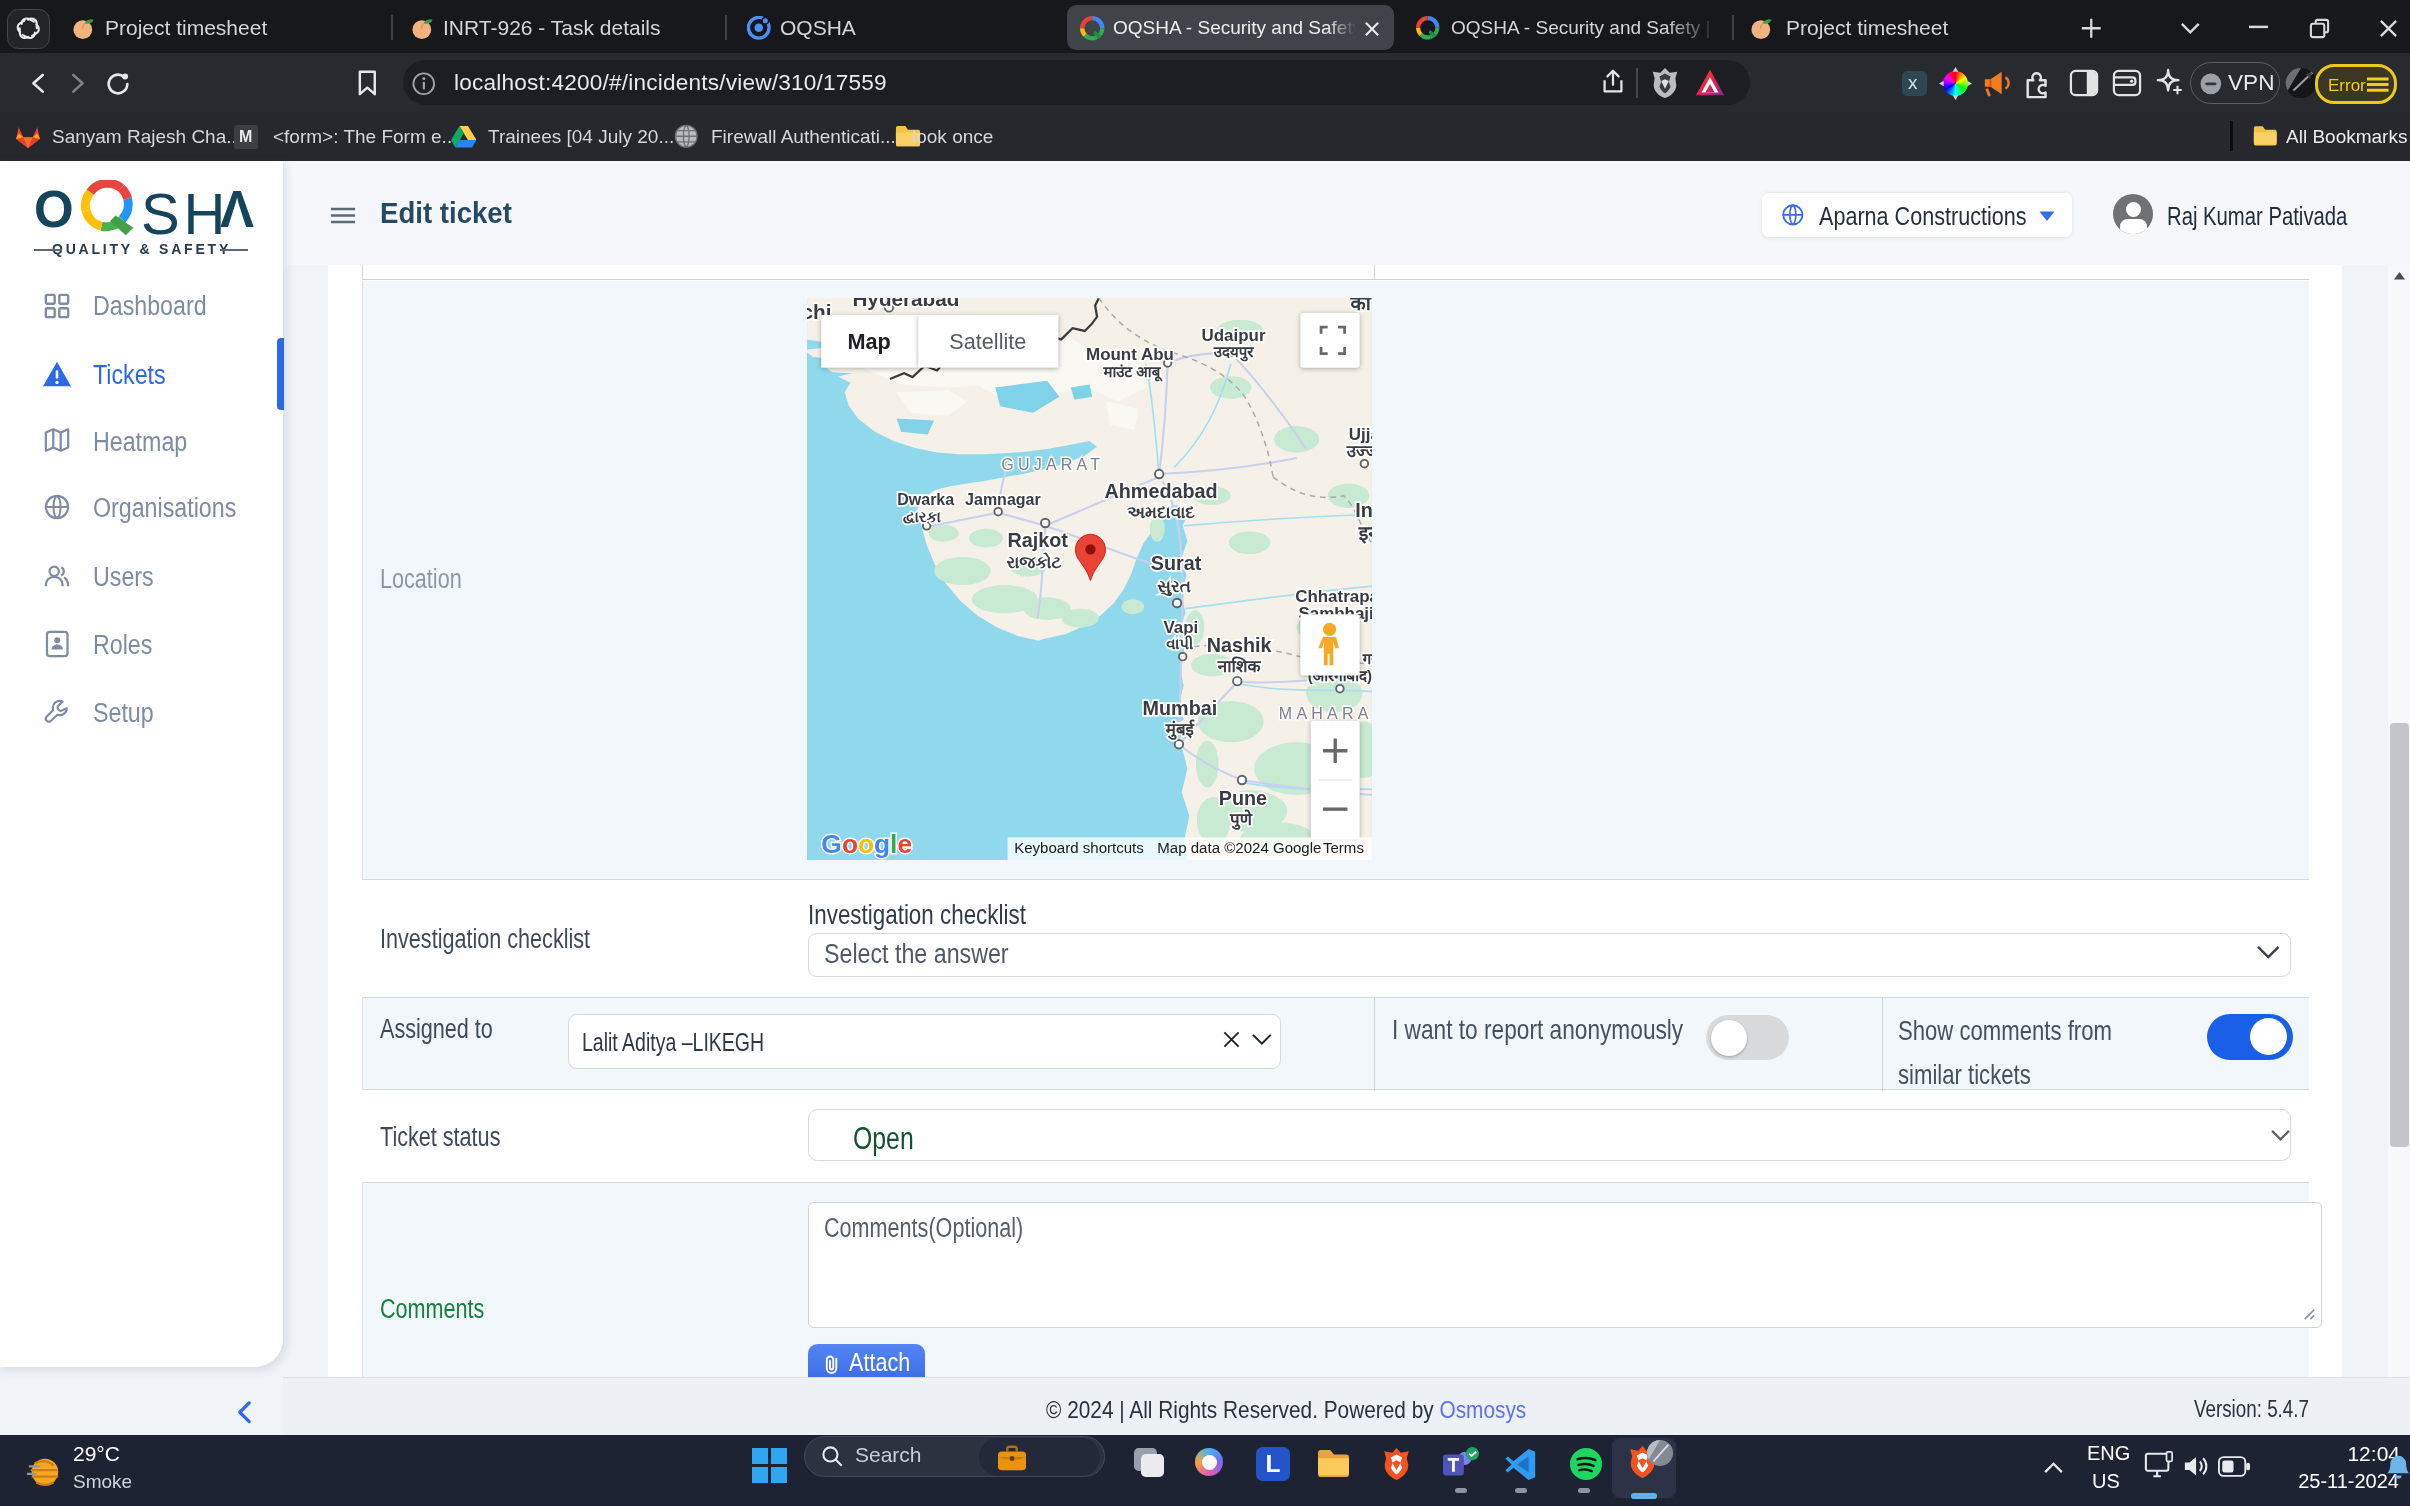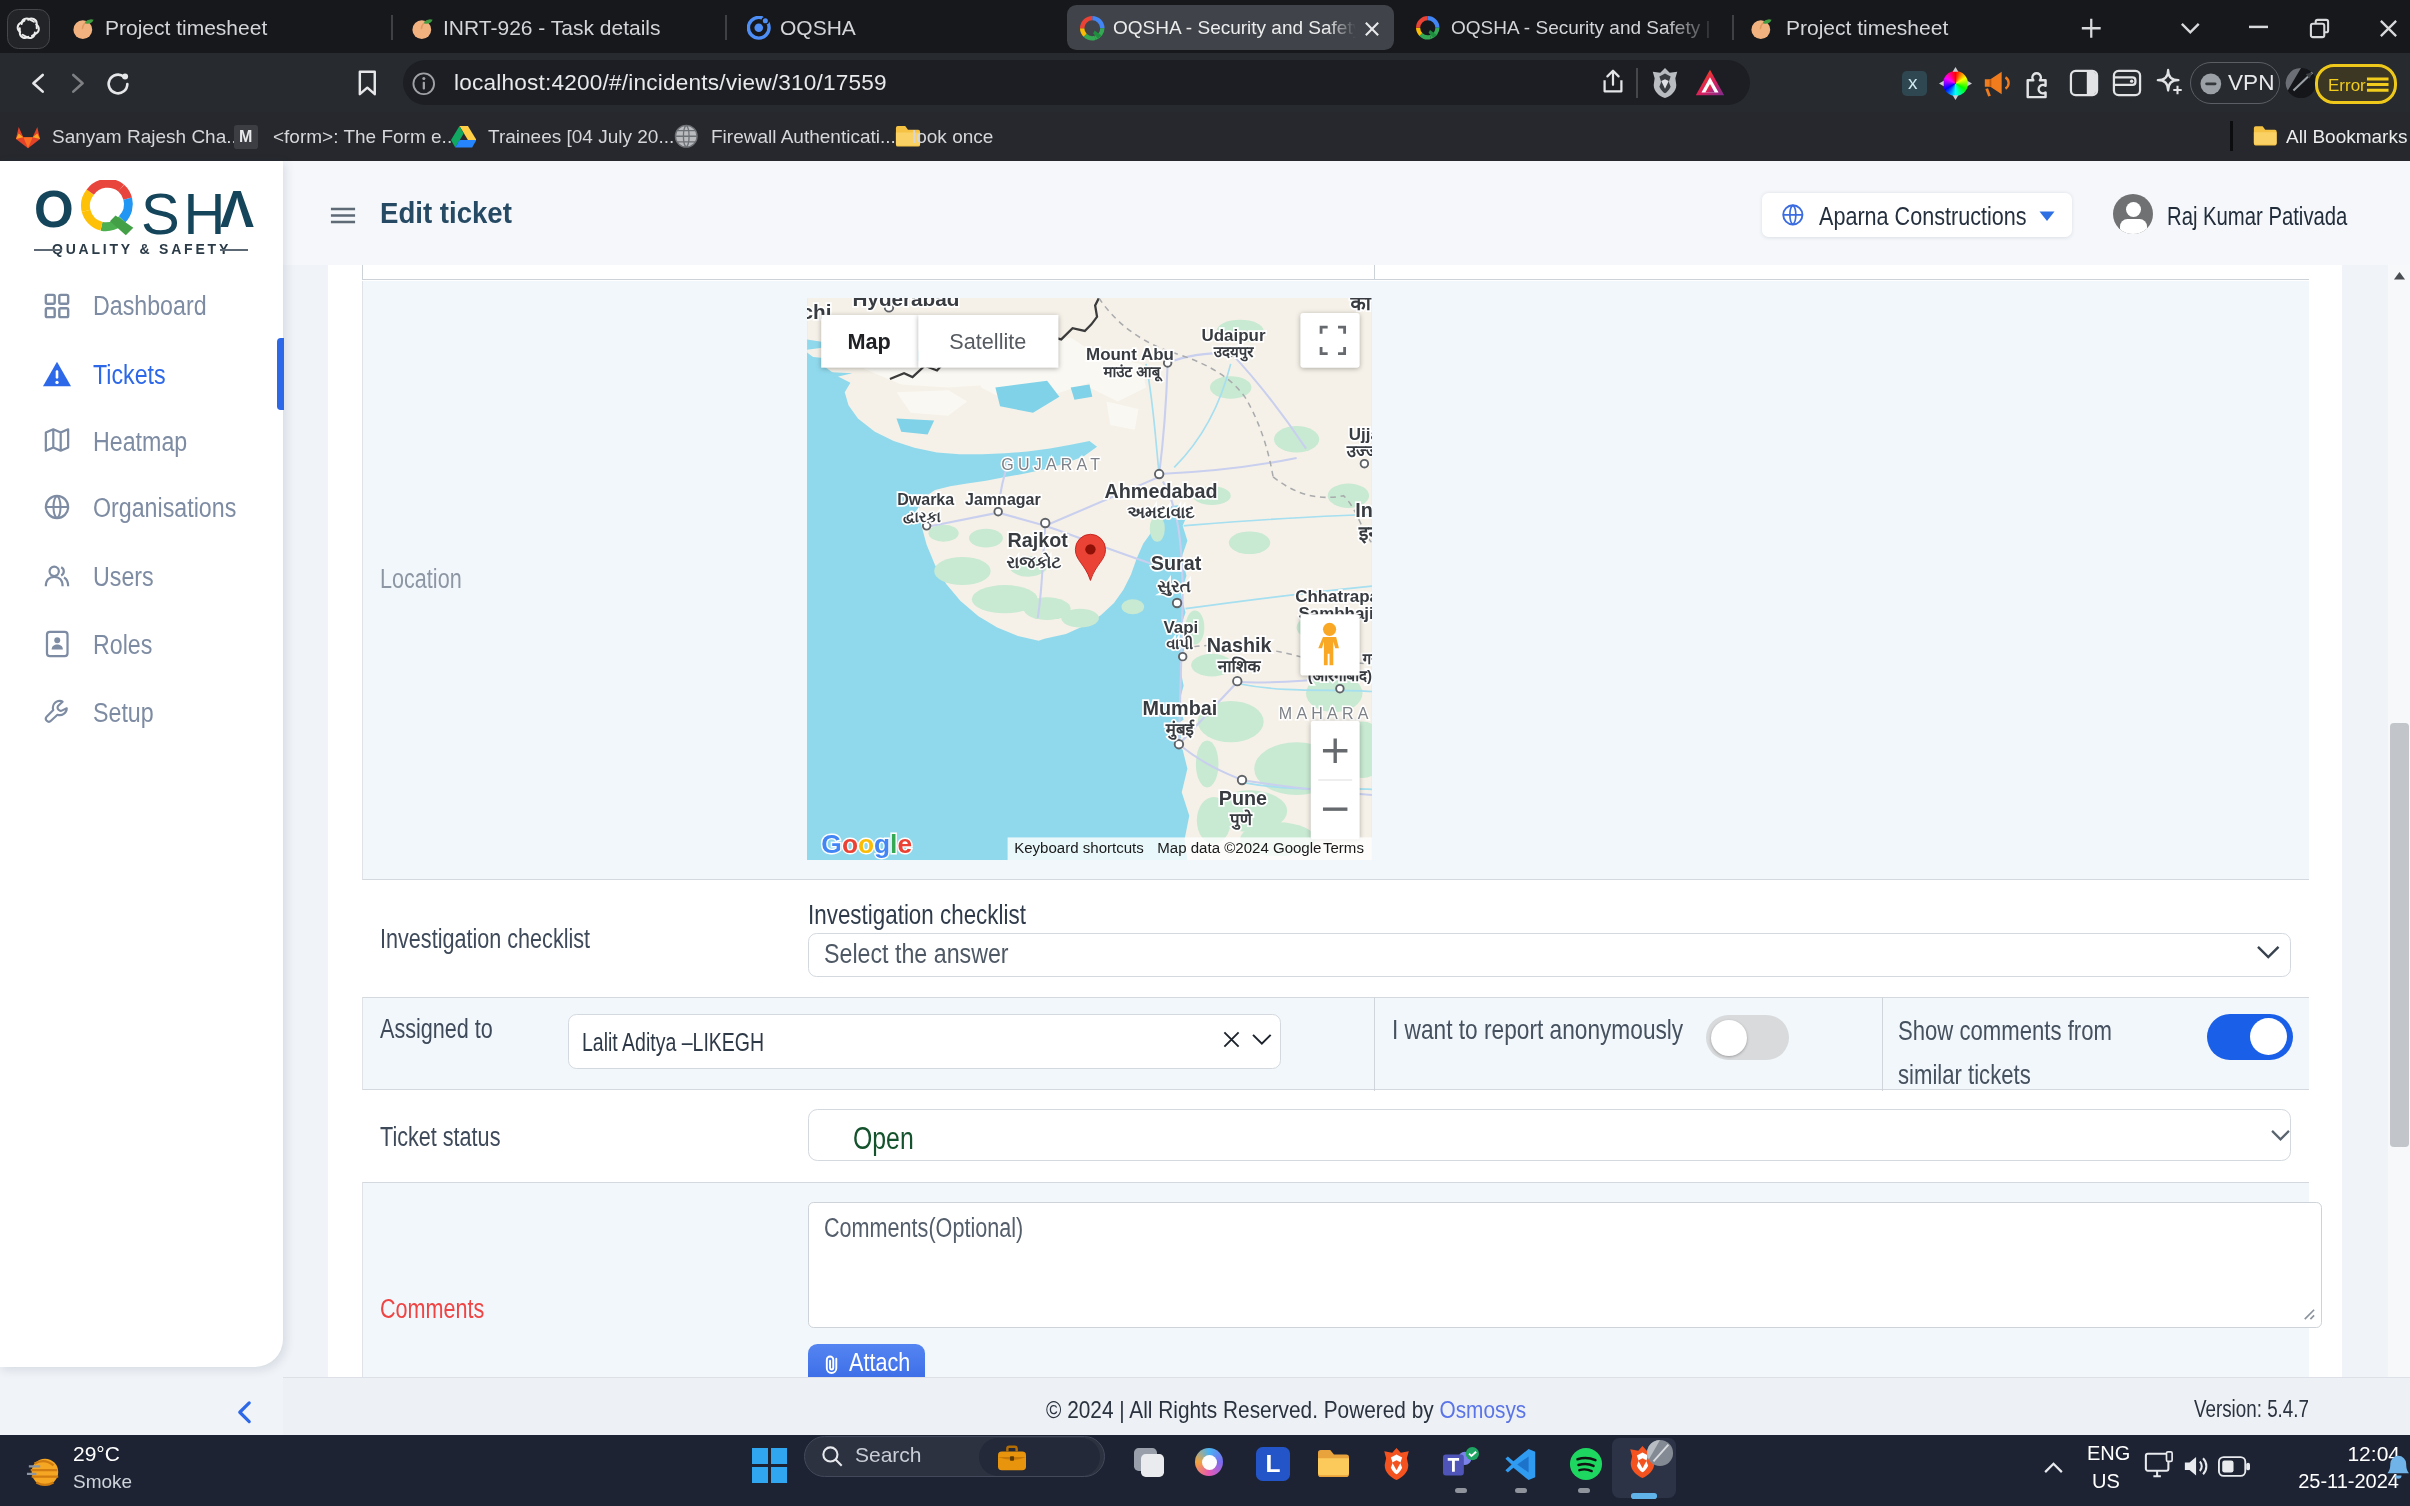--- a/index.html
+++ b/index.html
@@ -540,21 +540,21 @@
     <div class="abs" style="left:1922px;top:753px;width:37px;height:37px;border-radius:50%;background:#ffffff;"></div>
 
     <div class="abs" style="left:52px;top:857px;font-size:27px;color:#3e4a5a;"><span class="cx">Ticket status</span></div>
     <div class="fld" style="left:480px;top:844px;width:1483px;height:52px;border-radius:9.4px;"></div>
     <div class="abs" style="left:525px;top:856px;font-size:31px;color:#14532d;"><span class="cx">Open</span></div>
     <svg class="abs" style="left:1942px;top:864px;" width="21" height="12.2" viewBox="0 0 22 13">
         <path d="M2 2 L11 11 L20 2" fill="none" stroke="#5a646e" stroke-width="2.4"></path>
       </svg>
 
     <div class="abs blue" style="left:34px;top:917px;width:1947px;height:195px;border-top:0.9px solid #d4d9df;border-left:0.9px solid #dfe3e8;"></div>
-    <div class="abs" style="left:52px;top:1029px;font-size:27px;color:#ef4444;"><span class="cx">Comments</span></div>
+    <div class="abs" style="left:52px;top:1029px;font-size:27px;color:#15803d;"><span class="cx">Comments</span></div>
     <div class="fld" style="left:480px;top:937px;width:1514px;height:126px;border-radius:5.6px;border-color:#cdd3d9;"></div>
     <div class="abs" style="left:496px;top:948px;font-size:27px;color:#555f6c;"><span class="cx">Comments(Optional)</span></div>
     <svg class="abs" style="left:1973px;top:1041px;" width="15" height="15" viewBox="0 0 16 16">
         <path d="M14 4 L4 14 M14 10 L10 14" stroke="#8b949e" stroke-width="1.8"></path>
       </svg>
     <div class="abs" style="left:480px;top:1079px;width:117px;height:33px;background:linear-gradient(180deg,#5585f2,#3e6fe8);border-radius:9.4px 9.4px 0 0;"></div>
     <svg class="abs" style="left:495px;top:1089px;" width="19" height="21" viewBox="0 0 20 22">
         <path d="M14 5 v10 a5 5 0 0 1 -10 0 V6 a3.4 3.4 0 0 1 6.8 0 v8.5 a1.7 1.7 0 0 1 -3.4 0 V7" fill="none" stroke="#ffffff" stroke-width="2" stroke-linecap="round"></path>
       </svg>
     <div class="abs" style="left:521px;top:1083px;font-size:25.4px;color:#ffffff;"><span class="cx" style="transform:scaleX(0.85);">Attach</span></div>

